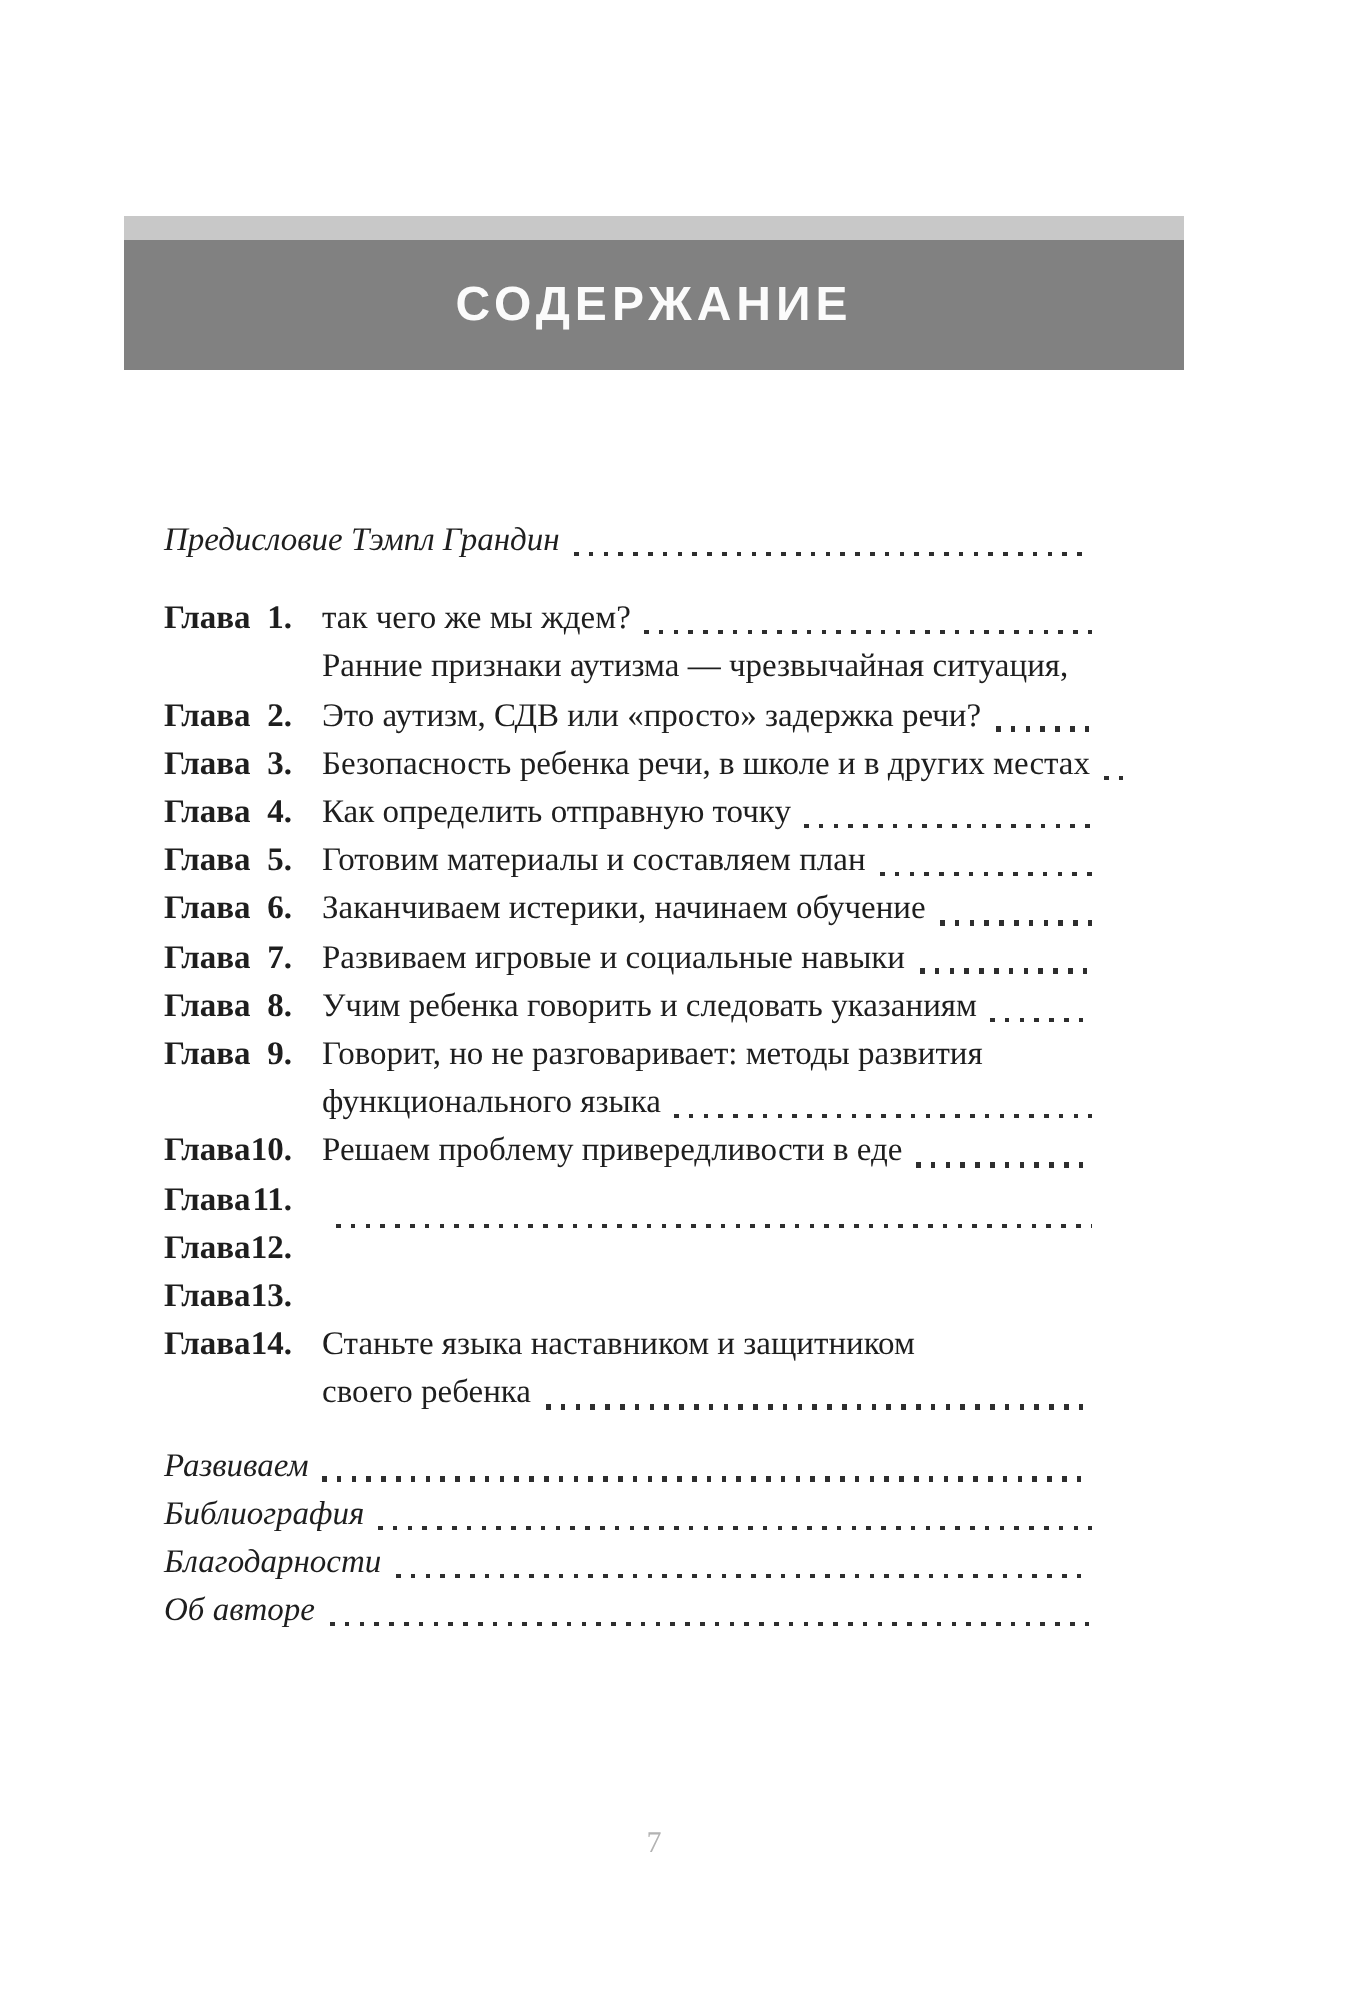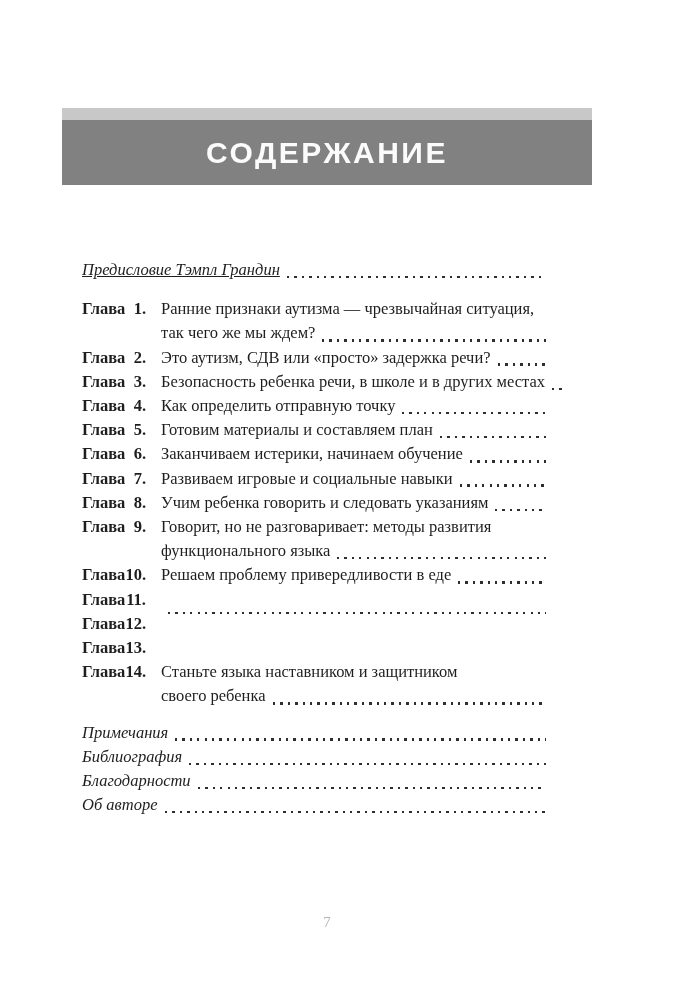--- a/index.html
+++ b/index.html
@@ -31,21 +31,21 @@
   .banner-body {
     height: 65px;
     background: var(--banner-dark, #818181);
     display: flex;
     align-items: center;
     justify-content: center;
   }
   .banner-title {
     margin: 0;
     font-family: "Liberation Sans", sans-serif;
-    font-size: 30px;
+    font-size: 24px;
     font-weight: 700;
     letter-spacing: 2.5px;
     color: var(--banner-title, #fbfbfb);
   }
 
   
   .toc {
     position: absolute;
     left: 82px;
     top: 258px;
@@ -65,21 +65,20 @@
     min-width: 10px;
     height: 2.4px;
     margin: 0 1px 4px 7px;
     background-image: repeating-linear-gradient(90deg,
       var(--leader, #2e2e2e) 0, var(--leader, #2e2e2e) 2.3px,
       transparent 2.3px, transparent 7.4px);
   }
 
   .preface-row {
     font-style: italic;
-    text-decoration: underline;
   }
 
   .chapters {
     margin-top: 15px;
   }
   .chap-row {
     display: flex;
     align-items: flex-start;
   }
   .chap-label {
@@ -132,25 +131,25 @@
     </div>
 
     <div class="chapters" id="chapters">
         <div class="chap-row">
           <span class="chap-label">
             <span class="chap-word">Глава</span>
             <span class="chap-num">1.</span>
           </span>
           <span class="chap-title">
             <span class="toc-line">
+              <span class="toc-text">так чего же мы ждем?</span>
+              <span class="leader"></span>
+            </span>
+            <span class="toc-line">
               <span class="toc-text">Ранние признаки аутизма — чрезвычайная ситуация,</span>
-            </span>
-            <span class="toc-line">
-              <span class="toc-text">так чего же мы ждем?</span>
-              <span class="leader"></span>
             </span>
           </span>
         </div>
         <div class="chap-row">
           <span class="chap-label">
             <span class="chap-word">Глава</span>
             <span class="chap-num">2.</span>
           </span>
           <span class="chap-title">
             <span class="toc-line">
@@ -293,21 +292,21 @@
             <span class="toc-line">
               <span class="toc-text">своего ребенка</span>
               <span class="leader"></span>
             </span>
           </span>
         </div>
       </div>
 
     <div class="backmatter" id="backmatter">
         <div class="toc-line">
-          <span class="toc-text">Примечания</span>
+          <span class="toc-text">Развиваем</span>
           <span class="leader"></span>
         </div>
         <div class="toc-line">
           <span class="toc-text">Библиография</span>
           <span class="leader"></span>
         </div>
         <div class="toc-line">
           <span class="toc-text">Благодарности</span>
           <span class="leader"></span>
         </div>

